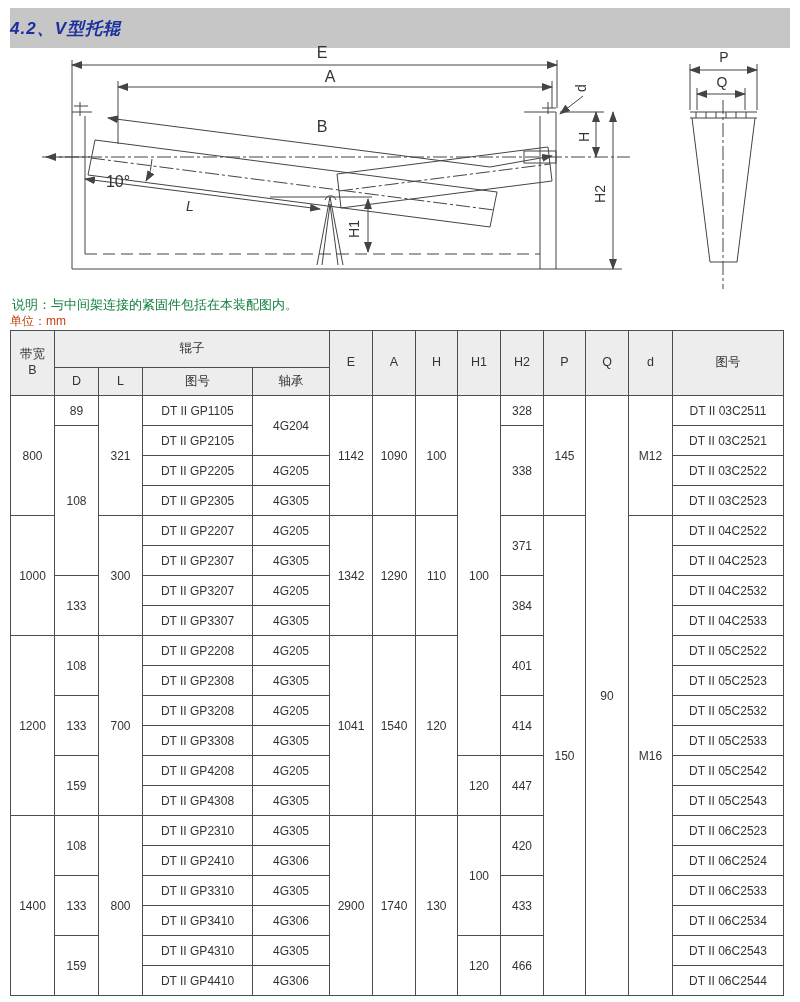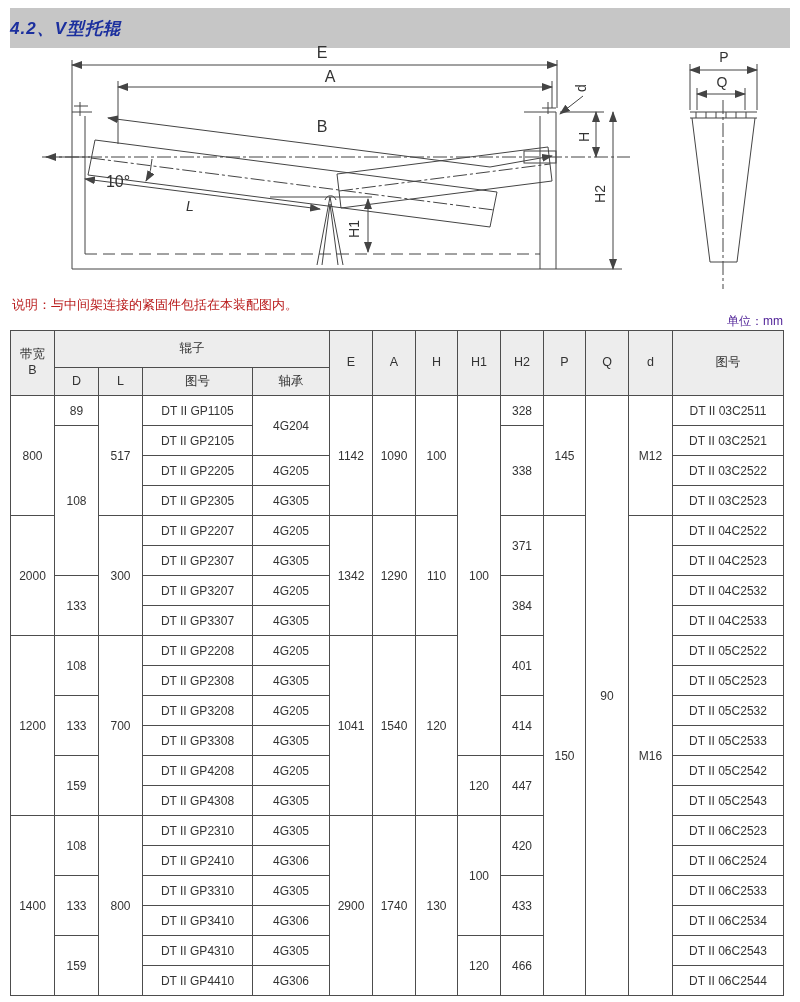--- a/index.html
+++ b/index.html
@@ -3,22 +3,22 @@
 <meta charset="utf-8">
 <style>
   html,body{margin:0;padding:0;background:#fff;}
   body{width:800px;height:1002px;position:relative;font-family:"Liberation Sans",sans-serif;color:#333;}
   .abs{position:absolute;}
   
   #title-bar{left:10px;top:8px;width:780px;height:40px;background:#c6c6c6;
     display:flex;align-items:center;box-sizing:border-box;}
   #title-bar span{font-size:17px;font-weight:bold;font-style:italic;color:#1b2f9e;letter-spacing:1px;}
   
-  #note{left:12px;top:296px;font-size:13px;color:#b91c1c;}
-  #unit{left:10px;top:313px;width:773px;text-align:right;font-size:12px;color:#4c1d95;}
+  #note{left:12px;top:296px;font-size:13px;color:#15803d;}
+  #unit{left:10px;top:313px;width:773px;font-size:12px;color:#c2410c;}
   
   #spec-table{left:10px;top:330px;}
   table{border-collapse:collapse;table-layout:fixed;width:774px;}
   td,th{border:1px solid #4d4d4d;text-align:center;vertical-align:middle;
     font-size:12px;font-weight:normal;color:#333;padding:0;overflow:hidden;}
   th{background:#ededed;white-space:pre-line;font-size:12.5px;line-height:1.25;}
   thead tr:first-child th{height:36px;}
   thead tr:last-child th{height:27px;}
   tbody td{height:29px;background:#fff;}
   
@@ -151,21 +151,21 @@
           <th>D</th>
           <th>L</th>
           <th>图号</th>
           <th>轴承</th>
         </tr>
       </thead>
     <tbody>
         <tr>
           <td rowspan="4">800</td>
           <td>89</td>
-          <td rowspan="4">517</td>
+          <td rowspan="4">321</td>
           <td>DT II GP1105</td>
           <td rowspan="2">4G204</td>
           <td rowspan="4">1142</td>
           <td rowspan="4">1090</td>
           <td rowspan="4">100</td>
           <td rowspan="12">100</td>
           <td>328</td>
           <td rowspan="4">145</td>
           <td rowspan="20">90</td>
           <td rowspan="4">M12</td>
@@ -181,21 +181,21 @@
           <td>DT II GP2205</td>
           <td>4G205</td>
           <td>DT II 03C2522</td>
         </tr>
         <tr>
           <td>DT II GP2305</td>
           <td>4G305</td>
           <td>DT II 03C2523</td>
         </tr>
         <tr>
-          <td rowspan="4">2000</td>
+          <td rowspan="4">1000</td>
           <td rowspan="4">300</td>
           <td>DT II GP2207</td>
           <td>4G205</td>
           <td rowspan="4">1342</td>
           <td rowspan="4">1290</td>
           <td rowspan="4">110</td>
           <td rowspan="2">371</td>
           <td rowspan="16">150</td>
           <td rowspan="16">M16</td>
           <td>DT II 04C2522</td>

